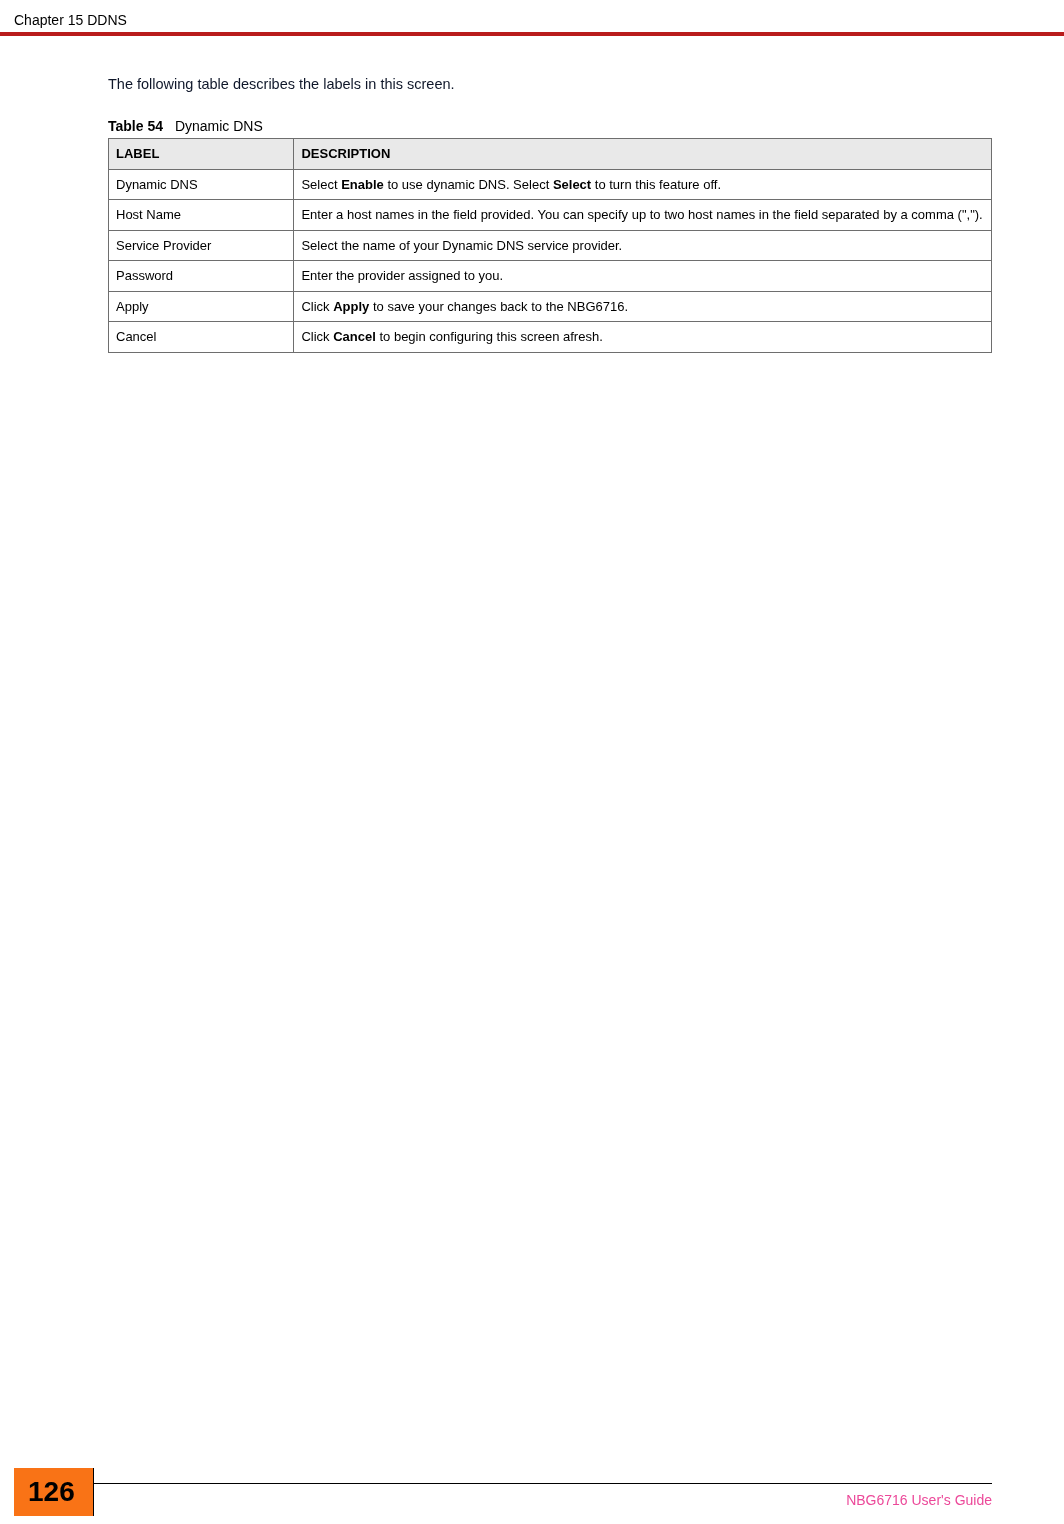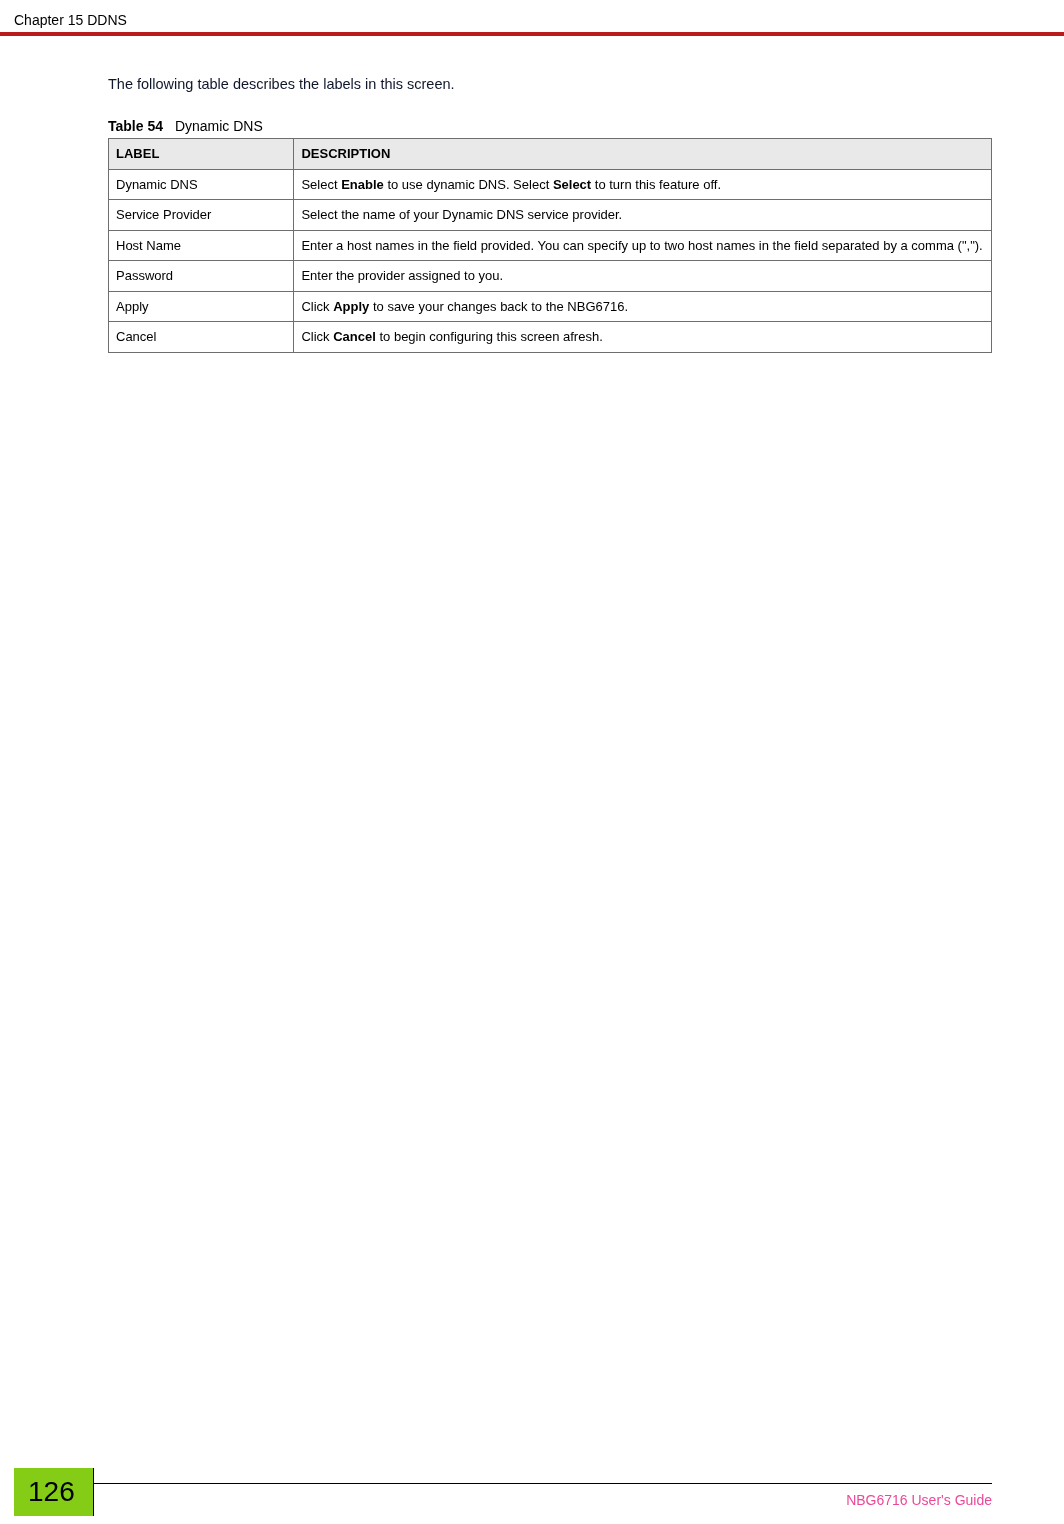--- a/index.html
+++ b/index.html
@@ -82,25 +82,25 @@
       margin: 0 72px 0 55px;
       padding-top: 6px;
     }
     .footer-row {
       display: flex;
       justify-content: space-between;
       align-items: flex-end;
       padding: 0 72px 0 14px;
     }
     .page-num-box {
-      background: #84cc16;
+      background: #f97316;
       border-right: 1.5px solid #000;
       padding: 10px 18px 10px 14px;
       font-size: 28px;
-      font-weight: normal;
+      font-weight: bold;
       color: #000;
       line-height: 1;
       margin-top: -22px;
     }
     .guide-text {
       font-size: 14px;
       color: #ec4899;
       padding-bottom: 8px;
     }
   </style>
@@ -126,26 +126,26 @@
           <th class="col-label">LABEL</th>
           <th class="col-desc">DESCRIPTION</th>
         </tr>
       </thead>
       <tbody id="tbody">
           <tr>
             <td>Dynamic DNS</td>
             <td>Select <b>Enable</b> to use dynamic DNS. Select <b>Select</b> to turn this feature off.</td>
           </tr>
           <tr>
+            <td>Host Name</td>
+            <td>Enter a host names in the field provided. You can specify up to two host names in the field separated by a comma (",").</td>
+          </tr>
+          <tr>
             <td>Service Provider</td>
             <td>Select the name of your Dynamic DNS service provider.</td>
-          </tr>
-          <tr>
-            <td>Host Name</td>
-            <td>Enter a host names in the field provided. You can specify up to two host names in the field separated by a comma (",").</td>
           </tr>
           <tr>
             <td>Password</td>
             <td>Enter the provider assigned to you.</td>
           </tr>
           <tr>
             <td>Apply</td>
             <td>Click <b>Apply</b> to save your changes back to the NBG6716.</td>
           </tr>
           <tr>

